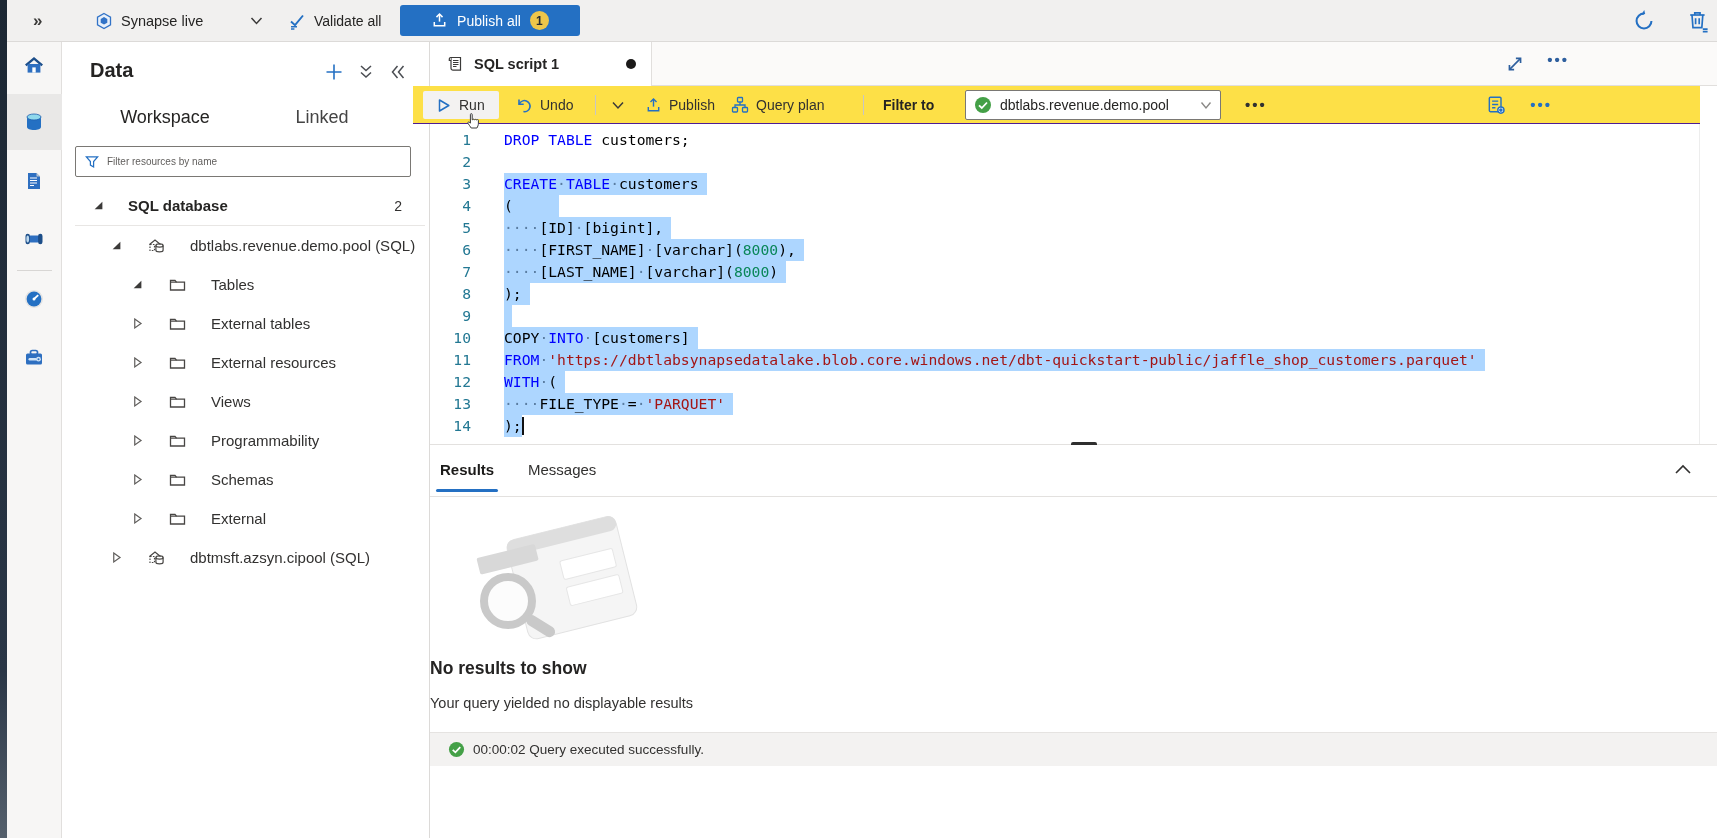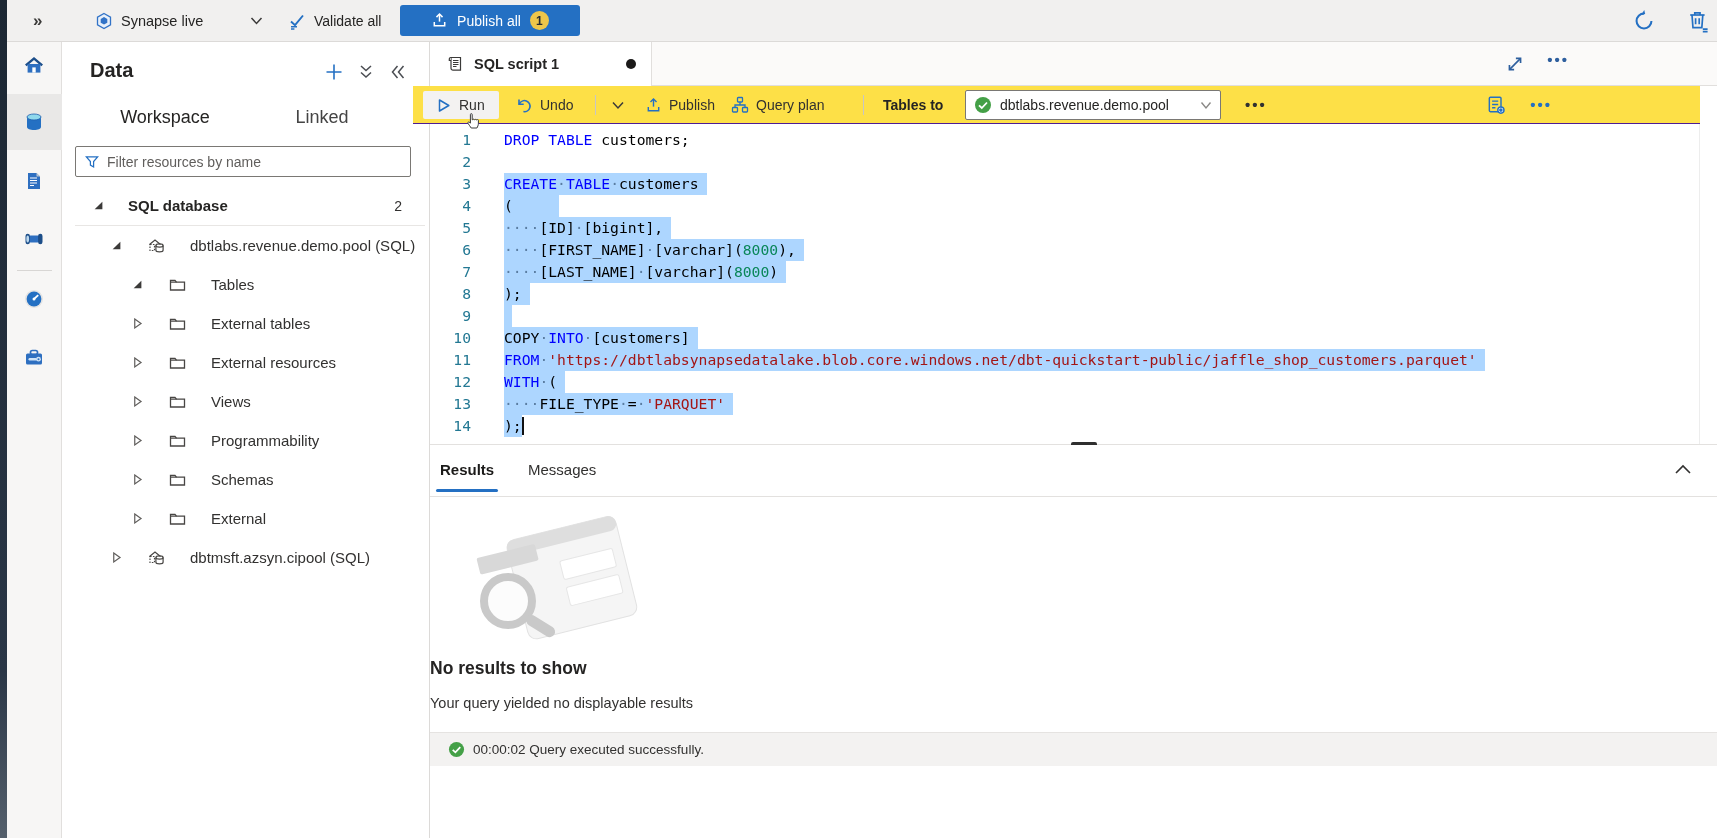--- a/index.html
+++ b/index.html
@@ -29,21 +29,21 @@
   .rail-div { position:absolute; left:10px; width:35px; height:1px; background:#d8d6d4; }
 
   
   .datapanel { left:62px; top:42px; width:368px; height:796px; background:#fff; border-right:1px solid #dcdad8; }
   .dp-title { position:absolute; left:28px; top:17px; font-size:20px; font-weight:bold; color:#252423; }
   .dp-hicon { position:absolute; top:20px; width:20px; height:20px; cursor:pointer; }
   .dp-tabs { position:absolute; left:0; top:60px; width:368px; height:34px; }
   .dp-tab { position:absolute; top:0; height:30px; display:flex; align-items:center; justify-content:center; font-size:18px; cursor:pointer; }
   .dp-underline { position:absolute; left:32px; top:47px; width:142px; height:3px; background:var(--c-accent,#2470c3); border-radius:2px; }
   .filterbox { position:absolute; left:13px; top:104px; width:336px; height:31px; border:1px solid #7a7874; border-radius:2px; background:#fff; display:flex; align-items:center; padding:0 8px; gap:7px; }
-  .filterbox input { border:none; outline:none; flex:1; font-size:14px; font-family:"Liberation Sans",sans-serif; color:#7f1d1d; }
+  .filterbox input { border:none; outline:none; flex:1; font-size:10px; font-family:"Liberation Sans",sans-serif; color:#7f1d1d; }
   .filterbox input::placeholder { color:#605e5c; }
 
   .tree { position:absolute; left:0; top:144px; width:368px; }
   .trow { position:relative; height:39px; display:flex; align-items:center; gap:24px; font-size:15px; color:#323130; cursor:pointer; }
   .trow .tw { width:12px; height:12px; flex:0 0 12px; display:flex; align-items:center; justify-content:center; }
   .trow .ticon { width:20px; height:18px; flex:0 0 20px; display:flex; align-items:center; justify-content:center; }
   .trow.lvl0 { padding-left:30px; font-weight:bold; color:#252423; }
   .trow.lvl1 { padding-left:48px; }
   .trow.lvl2 { padding-left:69px; }
   .tcount { margin-left:auto; margin-right:28px; font-weight:normal; color:#323130; font-size:14px; }
@@ -426,21 +426,21 @@
         <g stroke="#2470c3" fill="none" stroke-width="1.3">
           <rect x="6.5" y="1.5" width="5" height="4.5" rx="0.8"></rect>
           <rect x="1.5" y="11.5" width="5" height="4.5" rx="0.8"></rect>
           <rect x="11.5" y="11.5" width="5" height="4.5" rx="0.8"></rect>
           <path d="M9 6 V9 M4 11.5 V9 H14 V11.5"></path>
         </g>
       </svg>
       <span>Query plan</span>
     </div>
     <div class="tl-div" style="left:450px;"></div>
-    <div class="tl-item connect-lbl" style="left:470px;">Tables to</div>
+    <div class="tl-item connect-lbl" style="left:470px;">Filter to</div>
     <div class="poolselect">
       <svg width="18" height="18" viewBox="0 0 18 18">
         <circle cx="9" cy="9" r="8" fill="#44a047"></circle>
         <path d="M5 9.3 L7.8 12 L13 6.5" fill="none" stroke="#fff" stroke-width="1.8"></path>
       </svg>
       <span class="pname">dbtlabs.revenue.demo.pool</span>
       <svg width="12" height="9" viewBox="0 0 12 9">
         <polyline points="1.5,1.5 6,7 10.5,1.5" fill="none" stroke="#8a8886" stroke-width="1.4"></polyline>
       </svg>
     </div>

